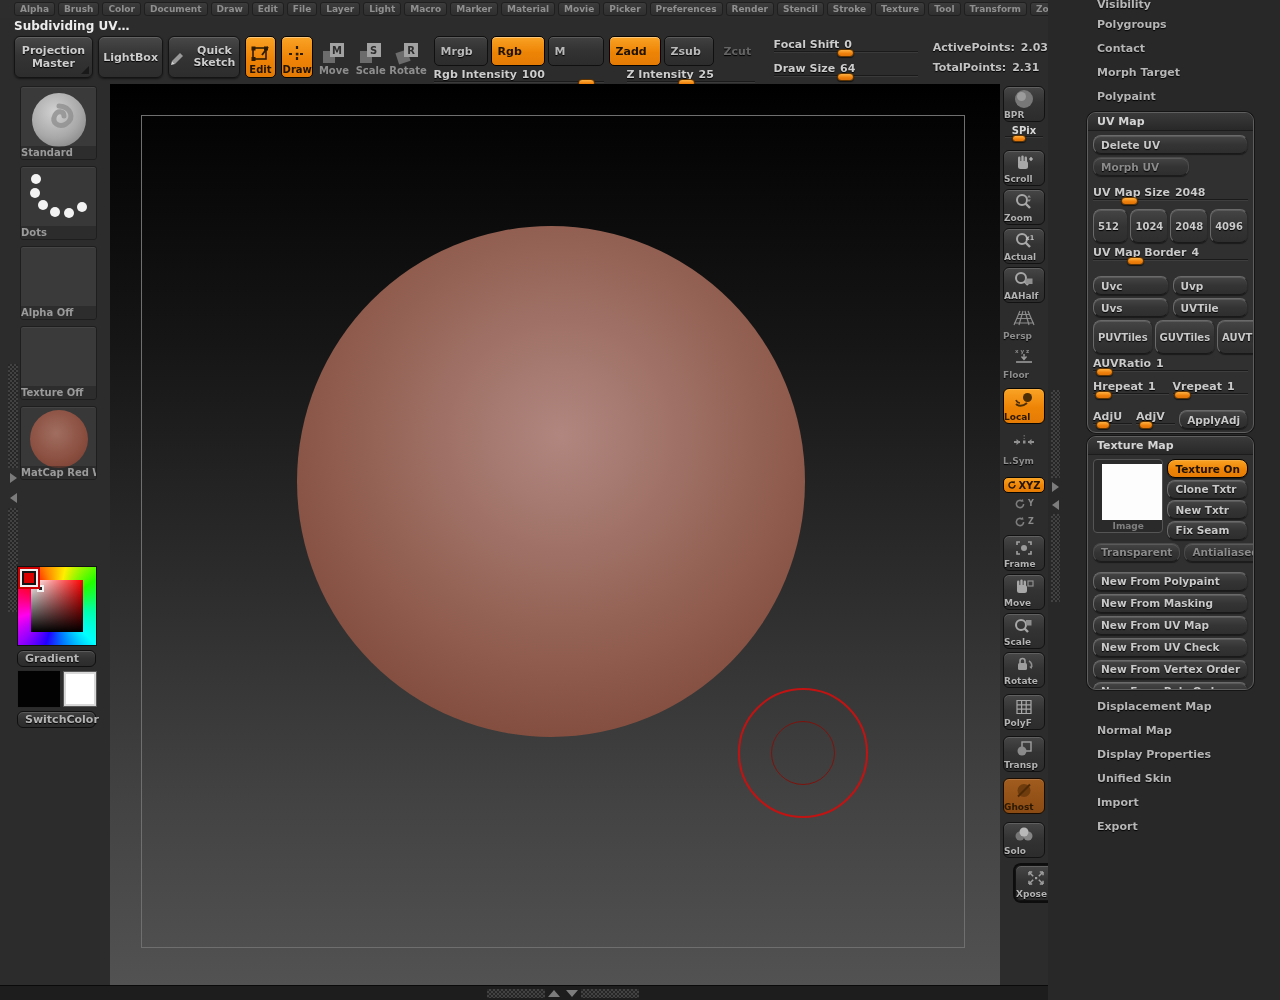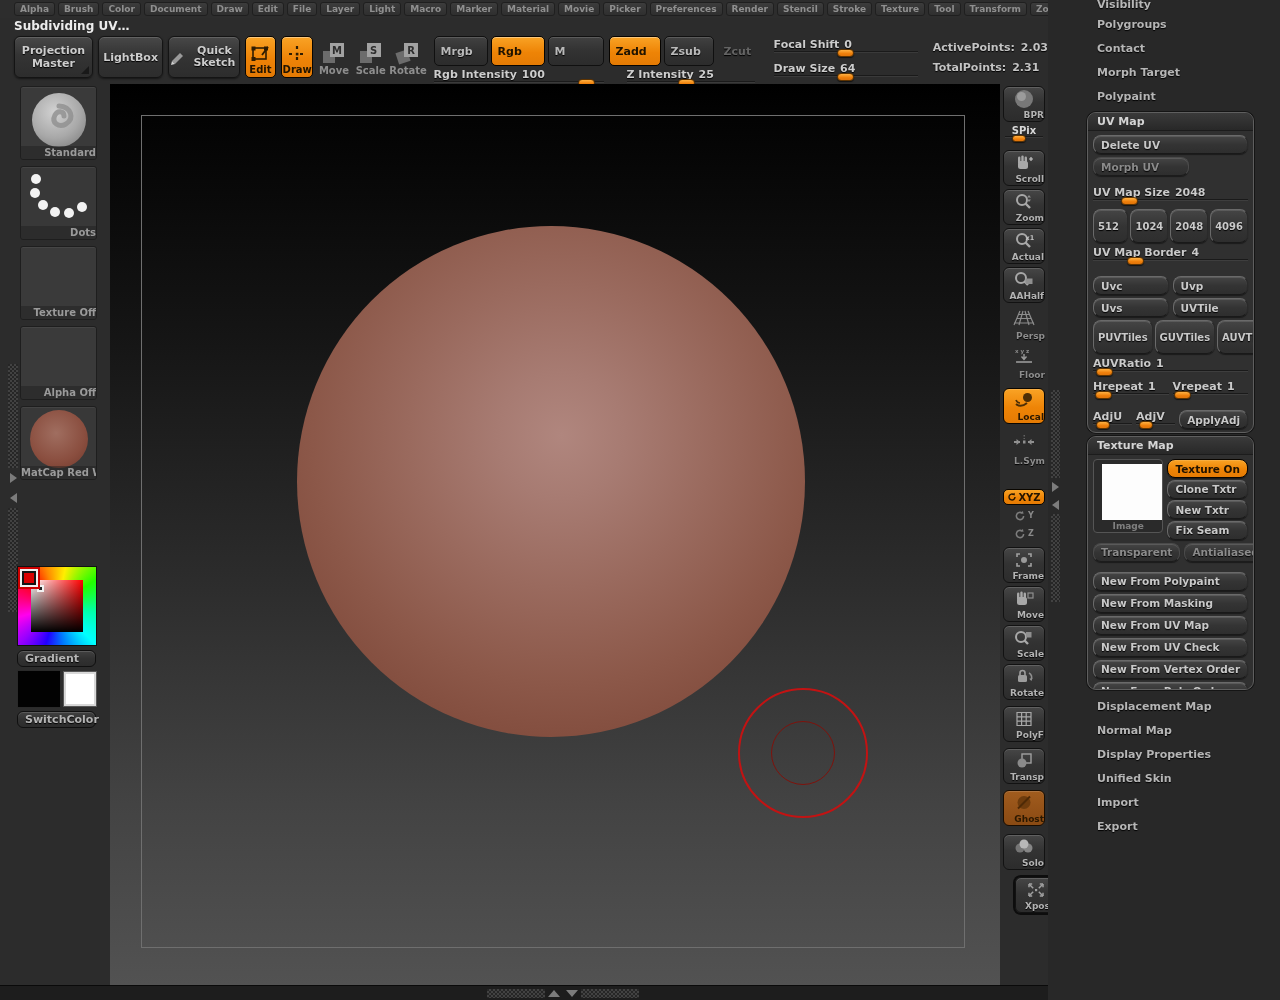--- a/index.html
+++ b/index.html
@@ -69,21 +69,21 @@
   .tri-r { border-top:5px solid transparent; border-bottom:5px solid transparent; border-left:7px solid #7c7c7c; }
   .tri-l { border-top:5px solid transparent; border-bottom:5px solid transparent; border-right:7px solid #7c7c7c; }
   .tri-u { border-left:6px solid transparent; border-right:6px solid transparent; border-bottom:7px solid #7c7c7c; }
   .tri-d { border-left:6px solid transparent; border-right:6px solid transparent; border-top:7px solid #7c7c7c; }
   .vdiv-inner .tri { margin:5px 0; }
 
   .thumb-col { position:absolute; left:20px; top:2px; width:77px; display:flex; flex-direction:column; gap:6px; }
   .thumb { height:74px; border-radius:3px; border:1px solid #1e1e1e; background:#3a3a3a; position:relative;
            overflow:hidden; box-shadow:inset 0 1px 0 rgba(255,255,255,.06); }
   .thumb.darker { background:#383838; }
-  .thumb-label { position:absolute; left:0; right:0; bottom:0; text-align:right; font-size:10px;
+  .thumb-label { position:absolute; left:0; right:0; bottom:0; text-align:left; font-size:10px;
                  color:#9a9a9a; background:rgba(30,30,30,.45); padding:1px 0; white-space:nowrap; overflow:hidden; }
   .sphere-gray { position:absolute; left:11px; top:6px; width:54px; height:54px; border-radius:50%;
                  background:radial-gradient(circle at 42% 35%, #d2d2d2, #a8a8a8 55%, #757575 100%); }
   .swirl { position:absolute; left:11px; top:6px; }
   .sphere-red-s { position:absolute; left:9px; top:3px; width:58px; height:58px; border-radius:50%;
                   background:radial-gradient(circle at 45% 40%, #a06e60, #8a4e3f 60%, #6f382b 100%); }
 
   .picker { position:absolute; left:17px; top:482px; width:80px; height:80px;
             background:conic-gradient(from 315deg,#ff0000,#ff8800 8%,#ffee00 16%,#22ff00 28%,#00ffaa 40%,#00ffff 50%,#0077ff 60%,#2200ff 67%,#9900ff 75%,#ff00ee 83%,#ff0077 91%,#ff0000);
             border:1px solid #111; }
@@ -116,21 +116,21 @@
   
   .right-shelf { width:48px; display:flex; flex-direction:column; align-items:center; padding-top:2px; gap:3px;
                  background:#2c2c2c; }
   .shelf-btn { width:42px; height:36px; position:relative; display:flex; flex-direction:column; align-items:center;
                justify-content:flex-start; padding-top:2px; }
   .shelf-btn.boxed { border-radius:6px; background:linear-gradient(180deg,#464646,#333 45%,#2c2c2c);
                      border:1px solid #121212; box-shadow:inset 0 1px 0 rgba(255,255,255,.15); }
   .shelf-btn.orange { background:linear-gradient(180deg,#f9a325,#ee8406 55%,#e57b04); border:1px solid #0a0600; }
   .shelf-btn.brown { background:linear-gradient(180deg,#a15c1e,#8a4a13); border:1px solid #1a0d00; }
   .shelf-btn.outlined { box-shadow:0 0 0 2px #0d0d0d, inset 0 1px 0 rgba(255,255,255,.15);margin-left:24px; }
-  .shelf-label { position:absolute; bottom:1px; width:100%; text-align:right; font-size:9px; color:#b3b3b3;
+  .shelf-label { position:absolute; bottom:1px; width:100%; text-align:left; font-size:9px; color:#b3b3b3;
                  text-shadow:0 1px 1px #000; }
   .shelf-btn.orange .shelf-label, .shelf-btn.brown .shelf-label { color:#2b1800; text-shadow:none; }
   .shelf-btn.plain .shelf-label { color:#8d8d8d; }
   .spix { width:42px; height:22px; display:flex; flex-direction:column; align-items:center; }
   .spix .slabel { font-size:10px; color:#d8d8d8; }
   .spix .track { width:38px; height:5px; }
   .spix .handle { width:14px; height:7px; top:-2px; }
   .mini-rot { width:42px; height:15px; display:flex; align-items:center; justify-content:center; gap:2px;
               color:#7d7d7d; font-size:11px; }
   .mini-rot .axis { font-size:8px; color:#8a8a8a; }
@@ -388,25 +388,25 @@
                 <circle cx="14" cy="26" r="5" fill="#f2f2f2"></circle>
               <circle cx="22" cy="38" r="5" fill="#f2f2f2"></circle>
                 <circle cx="34" cy="45" r="5" fill="#f2f2f2"></circle>
               <circle cx="48" cy="46" r="5" fill="#f2f2f2"></circle>
                 <circle cx="61" cy="40" r="5" fill="#f2f2f2"></circle>
             </svg>
             <span class="thumb-label">Dots</span>
           </div>
 
           <div class="thumb">
+            <span class="thumb-label">Alpha Off</span>
+          </div>
+
+          <div class="thumb">
             <span class="thumb-label">Texture Off</span>
-          </div>
-
-          <div class="thumb">
-            <span class="thumb-label">Alpha Off</span>
           </div>
 
           <div class="thumb darker">
             <span class="sphere-red-s"></span>
             <span class="thumb-label">MatCap Red Wa</span>
           </div>
         </div>
 
         <div class="picker">
           <div class="sv">
@@ -519,21 +519,21 @@
         <div class="shelf-btn plain" style="margin-top:4px">
           <svg width="26" height="20" viewBox="0 0 26 20">
             <path d="M3 9 h6 M23 9 h-6" stroke="#909090" stroke-width="2"></path>
             <path d="M9 9 l-3.5 -3 v6 z M17 9 l3.5 -3 v6 z" fill="#909090"></path>
             <rect x="12" y="7.5" width="2.5" height="3" fill="#909090"></rect>
               <path d="M13.2 2 v4" stroke="#707070" stroke-width="1.2" stroke-dasharray="1.5 1.5"></path>
           </svg>
           <span class="shelf-label">L.Sym</span>
         </div>
 
-        <div class="xyz-btn" style="margin-top:19px">
+        <div class="xyz-btn" style="margin-top:7px">
           <svg width="10" height="10" viewBox="0 0 10 10">
             <path d="M8 5 a3 3 0 1 1 -1.2 -2.4" fill="none" stroke="#241400" stroke-width="1.4"></path>
               <path d="M7.5 0.8 l0.4 2.6 -2.5 -0.8 z" fill="#241400"></path>
           </svg>
           <span>XYZ</span>
         </div>
 
         <div class="mini-rot">
           <svg width="12" height="12" viewBox="0 0 10 10">
             <path d="M8 5 a3 3 0 1 1 -1.2 -2.4" fill="none" stroke="#7d7d7d" stroke-width="1.3"></path>

